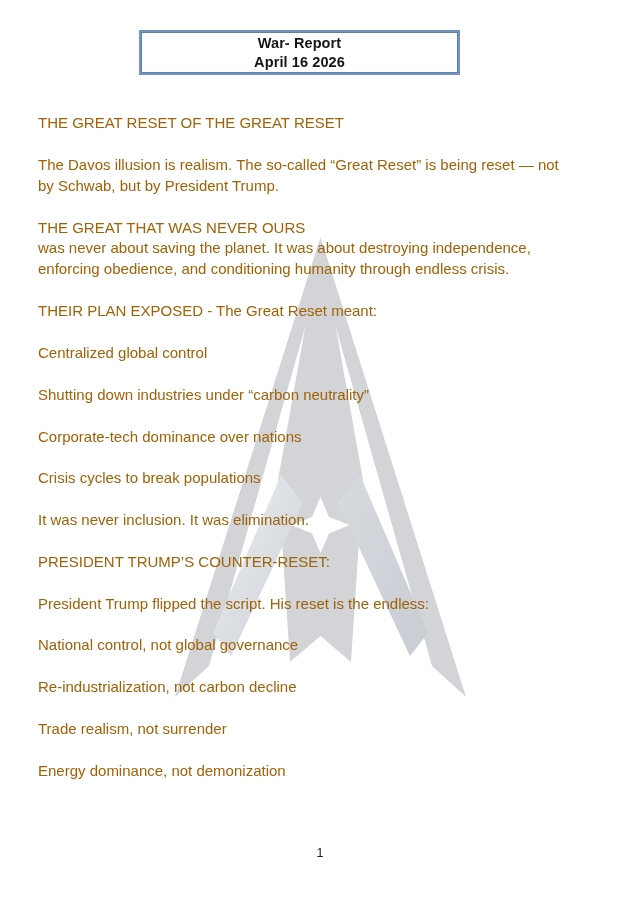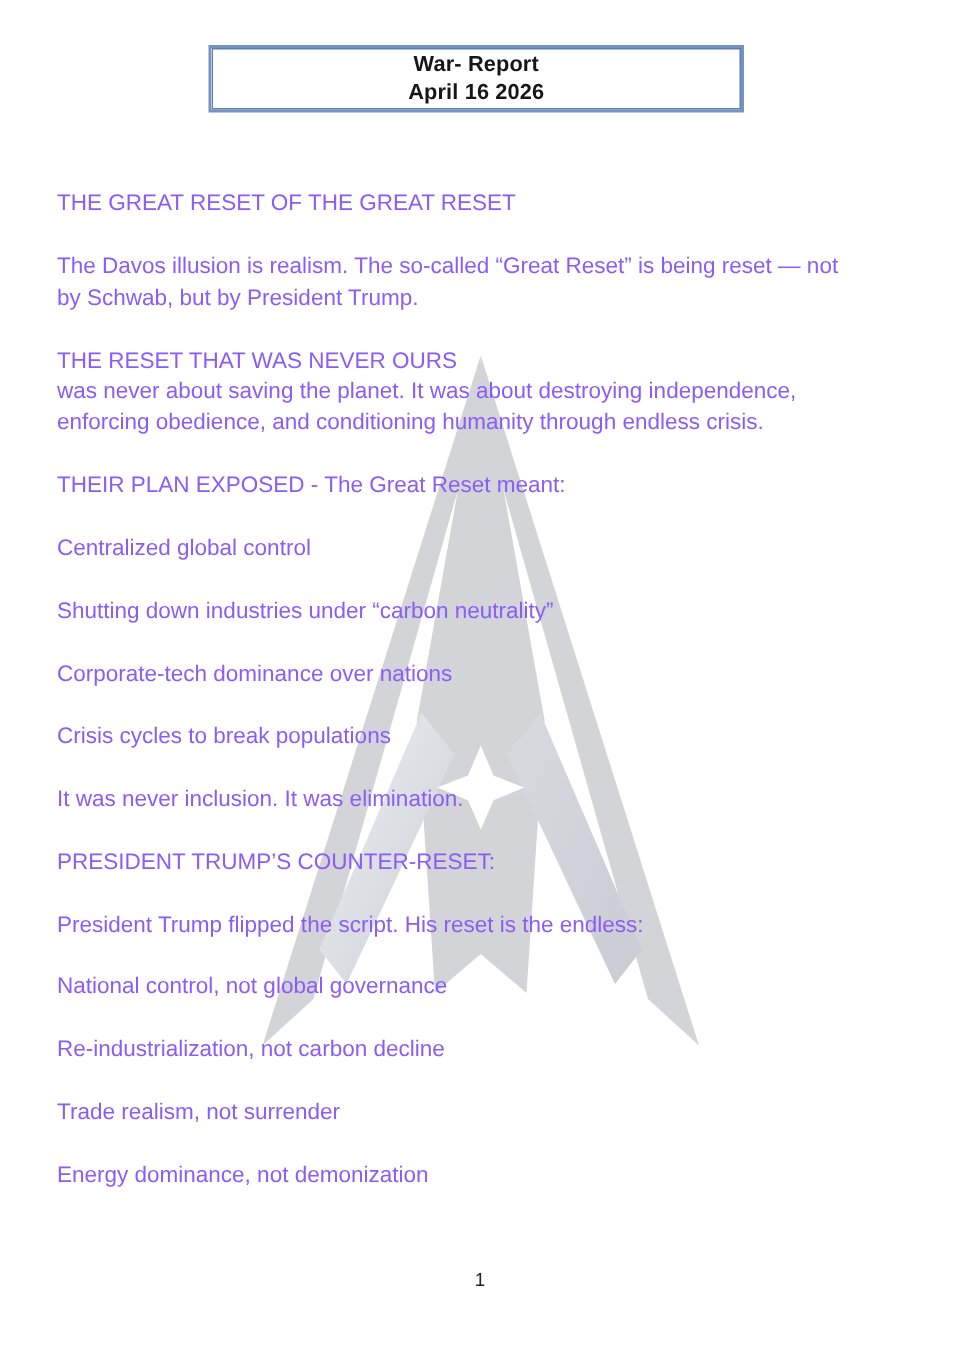--- a/index.html
+++ b/index.html
@@ -9,21 +9,21 @@
     height: 906px;
     background: #ffffff;
     overflow: hidden;
     font-family: "Liberation Sans", sans-serif;
   }
   
   .header-box {
     position: absolute;
     left: 139px;
     top: 30px;
-    width: 357px;
+    width: 321px;
     height: 45px;
     box-sizing: border-box;
     border: 2px solid #7593bf;
     box-shadow: inset 0 0 0 1px #5f7fae;
     background: #ffffff;
     display: flex;
     flex-direction: column;
     align-items: center;
     justify-content: center;
   }
@@ -40,24 +40,24 @@
     left: 173px;
     top: 237px;
     width: 295px;
     height: 463px;
     z-index: 0;
   }
   
   .body-text {
     position: absolute;
     left: 38px;
-    top: 126px;
+    top: 113px;
     width: 574px;
     z-index: 1;
-    color: #8b5cf6;
+    color: #a16207;
     font-size: 15px;
   }
   .para { margin: 0 0 20.9px 0; }
   .line { line-height: 20.9px; white-space: nowrap; }
   .page-number {
     position: absolute;
     left: 0;
     top: 846px;
     width: 640px;
     text-align: center;
@@ -102,21 +102,21 @@
 
   <div class="body-text" id="doc-body">
       <div class="para">
         <div class="line">THE GREAT RESET OF THE GREAT RESET</div>
       </div>
       <div class="para">
         <div class="line">The Davos illusion is realism. The so-called “Great Reset” is being reset — not</div>
         <div class="line">by Schwab, but by President Trump.</div>
       </div>
       <div class="para">
-        <div class="line">THE RESET THAT WAS NEVER OURS</div>
+        <div class="line">THE GREAT THAT WAS NEVER OURS</div>
         <div class="line">was never about saving the planet. It was about destroying independence,</div>
         <div class="line">enforcing obedience, and conditioning humanity through endless crisis.</div>
       </div>
       <div class="para">
         <div class="line">THEIR PLAN EXPOSED - The Great Reset meant:</div>
       </div>
       <div class="para">
         <div class="line">Centralized global control</div>
       </div>
       <div class="para">

